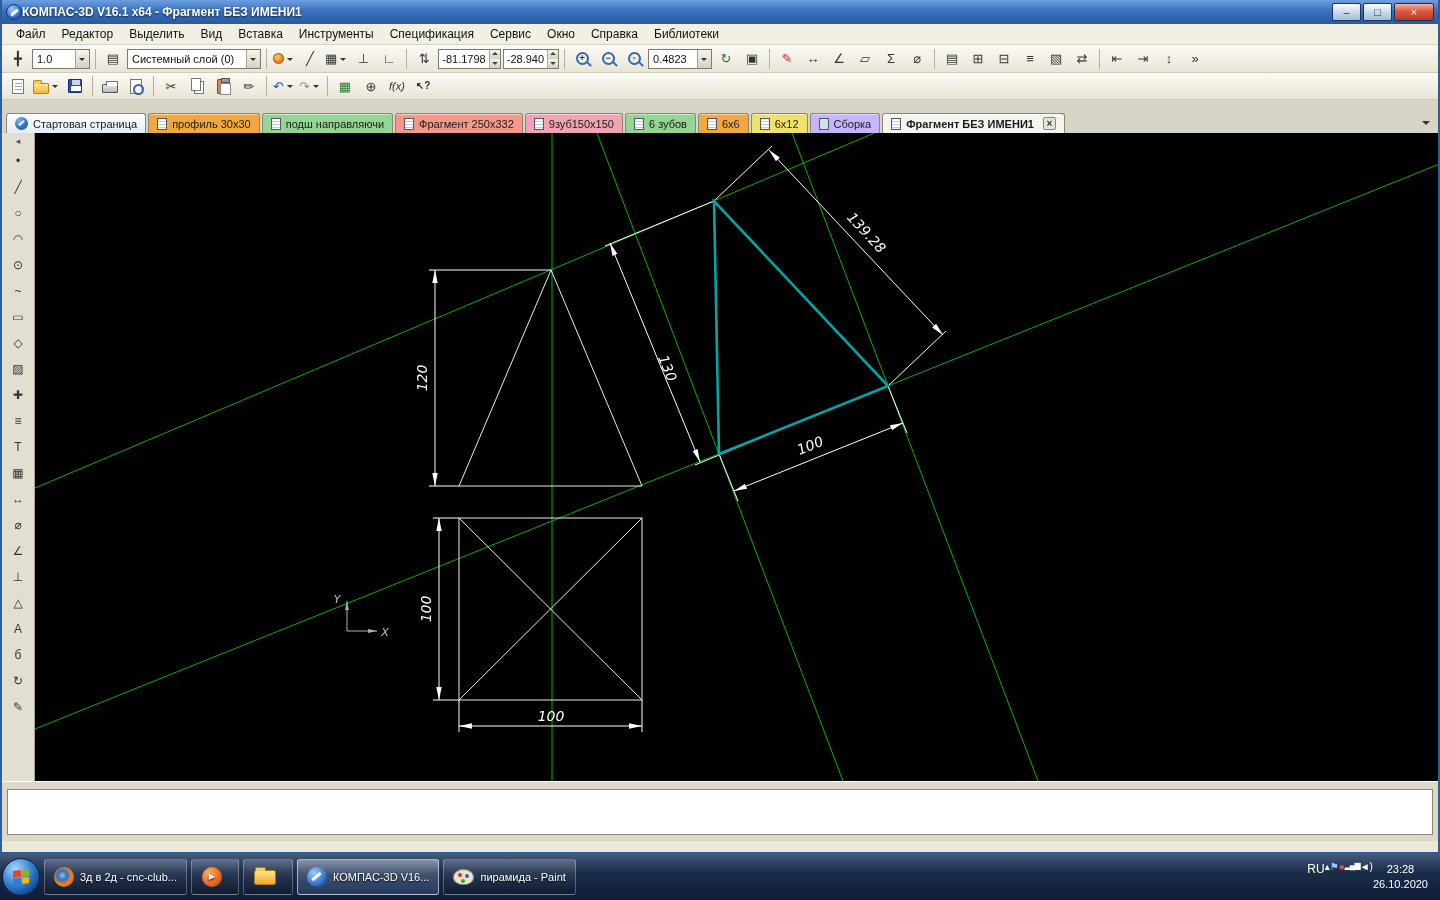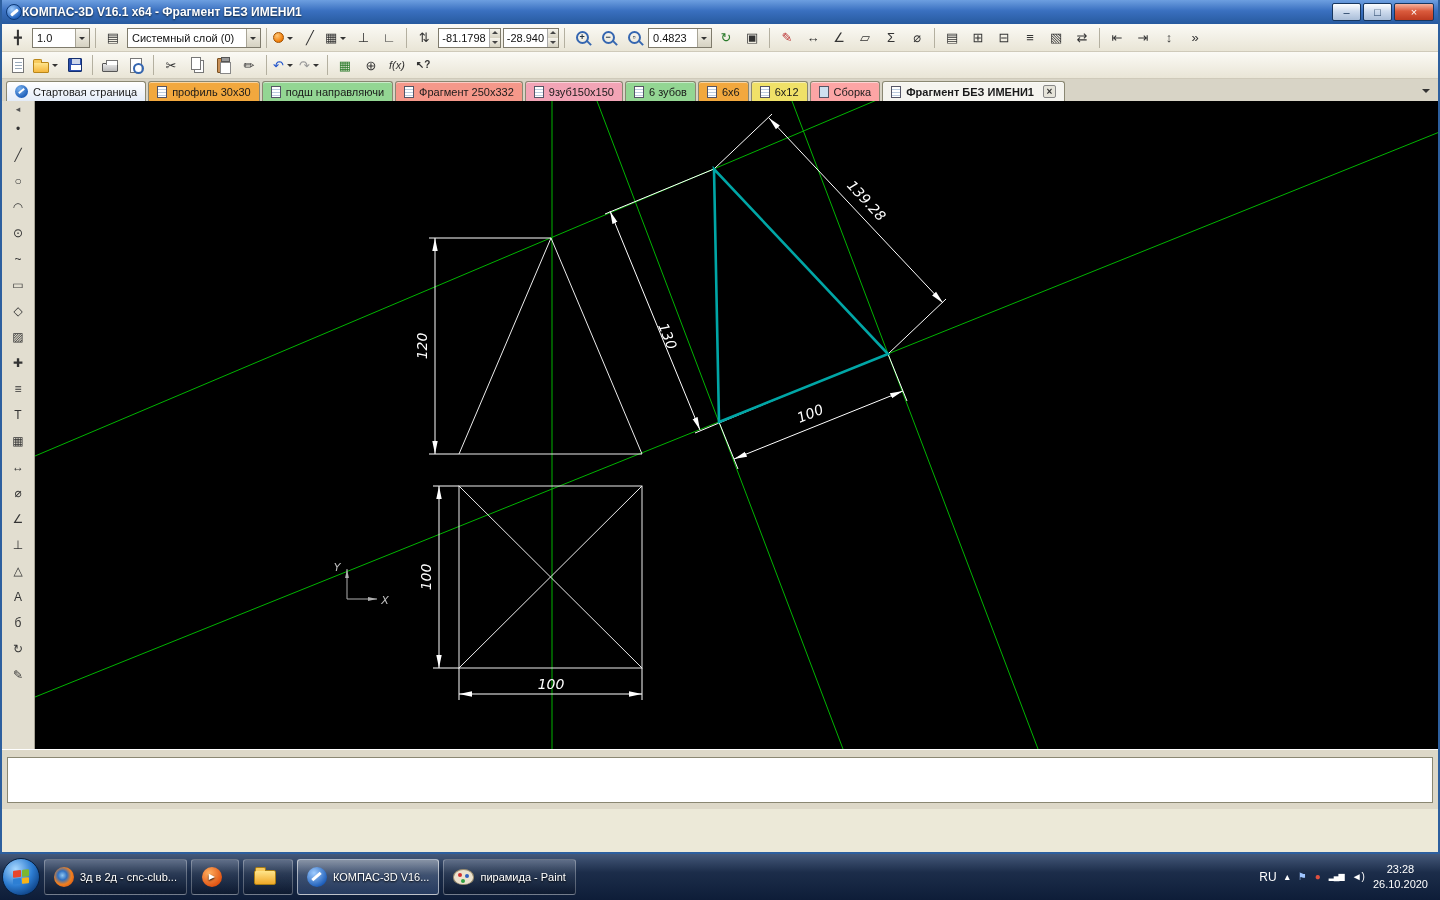--- a/index.html
+++ b/index.html
@@ -50,24 +50,24 @@
 .i-save::after{content:"";position:absolute;left:2px;bottom:1px;width:10px;height:5px;background:#fff}
 .i-print{width:16px;height:9px;background:linear-gradient(#e8e8e8,#b8b8b8);border:1px solid #555;border-radius:1px;position:relative;margin-top:5px}
 .i-print::before{content:"";position:absolute;left:3px;top:-4px;width:10px;height:4px;background:#fff;border:1px solid #777;border-bottom:none}
 .i-prev{width:12px;height:15px;background:#fff;border:1px solid #777;position:relative}
 .i-prev::after{content:"";position:absolute;right:-3px;bottom:-2px;width:7px;height:7px;border:2px solid #3566b0;border-radius:50%;background:rgba(255,255,255,.6)}
 .i-copy{width:10px;height:13px;background:#fff;border:1px solid #777;box-shadow:3px 3px 0 -1px #fff,3px 3px 0 0 #777;margin:0 3px 3px 0}
 .i-paste{width:13px;height:15px;background:#c89058;border:1px solid #7a5020;border-radius:1px;position:relative}
 .i-paste::before{content:"";position:absolute;left:3px;top:-2px;width:7px;height:3px;background:#999;border:1px solid #555}
 .i-paste::after{content:"";position:absolute;left:2px;top:3px;width:9px;height:10px;background:#fff;border:1px solid #888}
 
-.tabbar{height:22px;background:#d8d4c6;display:flex;align-items:flex-end;gap:2px;padding:2px 4px 0 4px}
+.tabbar{height:33px;background:#d8d4c6;display:flex;align-items:flex-end;gap:2px;padding:2px 4px 0 4px}
 .tab{height:20px;display:flex;align-items:center;gap:5px;padding:0 8px;border:1px solid #8a8772;border-bottom:none;border-radius:3px 3px 0 0;font-size:11px;color:#1a1a1a;white-space:nowrap;box-shadow:inset 0 1px 0 rgba(255,255,255,.5)}
 .t-start{background:linear-gradient(#ffffff,#e4ecf8)}
-.t-orange{background:#f2a83e}.t-green{background:#93d693}.t-salmon{background:#f5988a}.t-pink{background:#f2a4b6}.t-yellow{background:#f0e168}.t-blue{background:#fca5a5}
+.t-orange{background:#f2a83e}.t-green{background:#93d693}.t-salmon{background:#f5988a}.t-pink{background:#f2a4b6}.t-yellow{background:#f0e168}.t-blue{background:#c4b5fd}
 .t-active{background:#f5f4ef;font-weight:bold}
 .doc{width:10px;height:12px;border:1px solid #556;background:repeating-linear-gradient(180deg,#fff 0 2px,#bccde0 2px 3px);flex:0 0 auto}
 .doc.asm{background:#cfe0f0}
 .klogo{width:13px;height:13px;border-radius:50%;background:radial-gradient(circle at 35% 30%,#7ab2ee,#1b5cb8 75%);position:relative;flex:0 0 auto}
 .klogo::after{content:"";position:absolute;left:3px;top:5px;width:7px;height:2px;background:#fff;transform:rotate(-40deg)}
 .tclose{margin-left:4px;width:13px;height:13px;display:flex;align-items:center;justify-content:center;font-size:10px;font-weight:bold;color:#333;background:#e6e4da;border:1px solid #888;border-radius:2px;line-height:1}
 .taboverflow{margin-left:auto;width:16px;height:16px;margin-bottom:2px;position:relative}
 .taboverflow::after{content:"";position:absolute;left:4px;top:6px;border:4px solid transparent;border-top-color:#333}
 
 .main{display:flex;height:648px}
@@ -98,41 +98,54 @@
 .task.active{background:linear-gradient(rgba(255,255,255,.40),rgba(190,215,255,.22) 45%,rgba(70,100,150,.40));border-color:rgba(255,255,255,.55)}
 .i-ff{width:20px;height:20px;border-radius:50%;background:radial-gradient(circle at 42% 42%,#8ec6f2 0%,#3070c0 28%,#f08020 55%,#d85010 88%);flex:0 0 auto}
 .i-media{width:20px;height:20px;border-radius:50%;background:radial-gradient(circle at 35% 30%,#ffb060,#e05010 75%);display:flex;align-items:center;justify-content:center;flex:0 0 auto}
 .i-media i{font-style:normal;font-size:8px;color:#fff;line-height:1}
 .i-expfolder{width:22px;height:15px;background:linear-gradient(#ffe48a,#f0a928);border:1px solid #a87d14;border-radius:2px;position:relative;flex:0 0 auto}
 .i-expfolder::before{content:"";position:absolute;top:-4px;left:0;width:9px;height:3px;background:#f8cb5e;border:1px solid #a87d14;border-bottom:none;border-radius:2px 2px 0 0}
 .i-kompas{width:20px;height:20px;border-radius:50%;background:radial-gradient(circle at 35% 30%,#9fccff,#1b5cb8 75%);position:relative;flex:0 0 auto}
 .i-kompas::after{content:"";position:absolute;left:4px;top:8px;width:11px;height:3px;background:#fff;transform:rotate(-40deg)}
 .i-paint{width:21px;height:16px;border-radius:50% 50% 46% 46%;background:#ece2ce;border:1px solid #998c6e;position:relative;flex:0 0 auto}
 .i-paint::after{content:"";position:absolute;left:4px;top:3px;width:4px;height:4px;border-radius:50%;background:#d03030;box-shadow:7px 1px 0 #3060c0,3px 6px 0 #30a040}
-.tray{margin-left:auto;display:flex;align-items:center;gap:8px;color:#fff;padding-right:6px}
+.tray{margin-left:auto;display:flex;align-items:flex-start;color:#fff;padding-right:6px}
 .lang{font-size:12px}
 .trayicon{font-size:10px;line-height:1}
 .trayicon.flagi{color:#9fc5ff}.trayicon.redi{color:#e05040}.trayicon.neti{font-size:8px;letter-spacing:-1px}
 .clock{text-align:center;font-size:11px;line-height:1.35}
 </style>
 </head>
 <body>
 
 <div id="app">
 
   <div class="titlebar">
     <span class="appicon"></span>
     <span class="wtitle">КОМПАС-3D V16.1 x64 - Фрагмент БЕЗ ИМЕНИ1</span>
     <span class="winbtns">
       <span class="winbtn">–</span>
       <span class="winbtn">□</span>
       <span class="winbtn close">×</span>
     </span>
   </div>
 
+  <div class="menubar">
+    <span class="menuitem">Файл</span>
+    <span class="menuitem">Редактор</span>
+    <span class="menuitem">Выделить</span>
+    <span class="menuitem">Вид</span>
+    <span class="menuitem">Вставка</span>
+    <span class="menuitem">Инструменты</span>
+    <span class="menuitem">Спецификация</span>
+    <span class="menuitem">Сервис</span>
+    <span class="menuitem">Окно</span>
+    <span class="menuitem">Справка</span>
+    <span class="menuitem">Библиотеки</span>
+  </div>
 
   <div class="toolbar row1">
     <div class="tbtn">╋</div>
     <div class="combo" style="width:58px">
       <span class="cv">1.0</span>
       <span class="da"></span>
     </div>
     <div class="tsep"></div>
     <div class="tbtn">▤</div>
     <div class="combo" style="width:134px">

